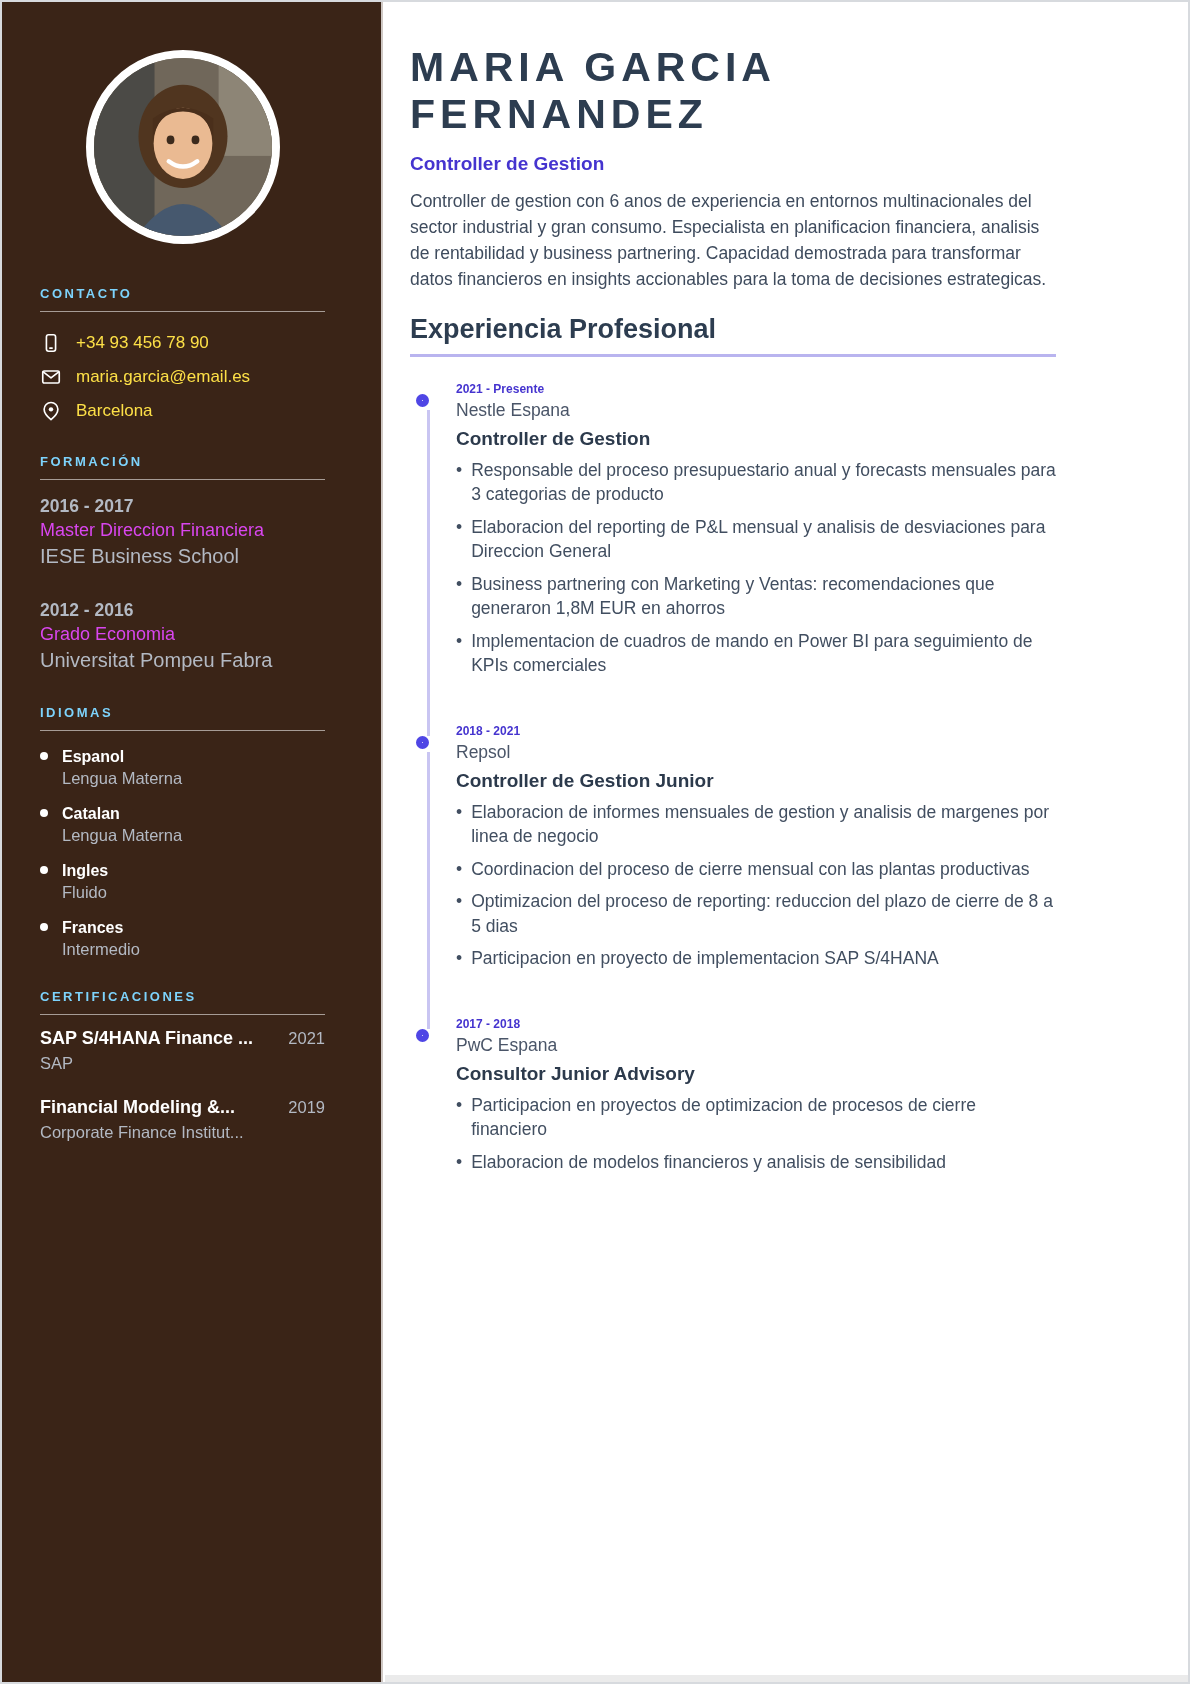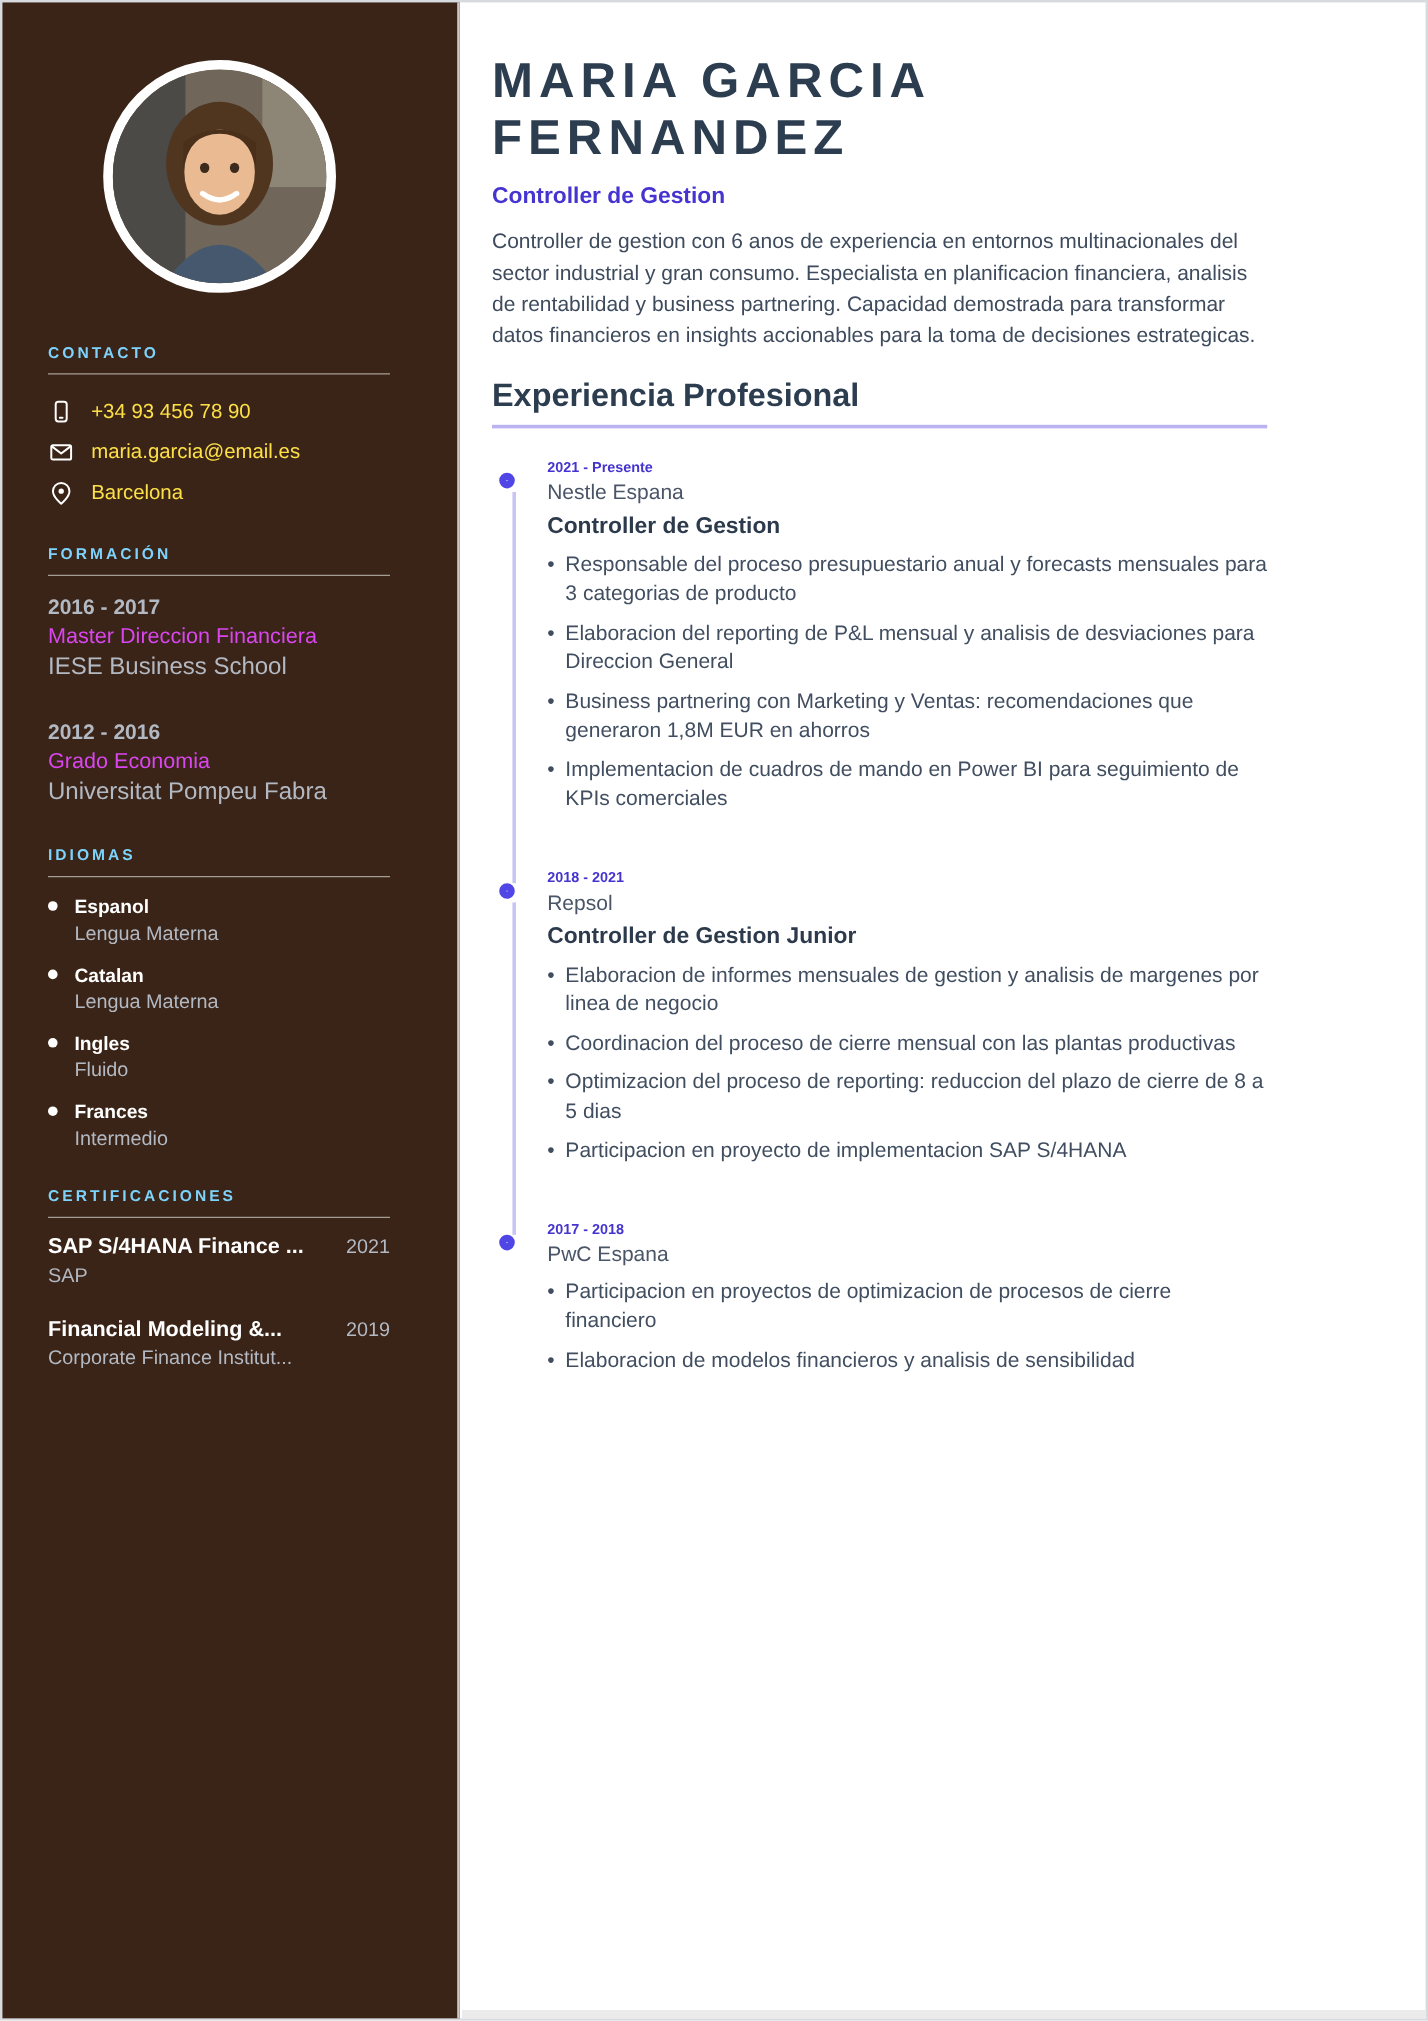--- a/index.html
+++ b/index.html
@@ -224,20 +224,21 @@
           <div class="bullet">Coordinacion del proceso de cierre mensual con las plantas productivas</div>
           <div class="bullet">Optimizacion del proceso de reporting: reduccion del plazo de cierre de 8 a 5 dias</div>
           <div class="bullet">Participacion en proyecto de implementacion SAP S/4HANA</div>
         </div>
       </div>
 
       <div class="entry">
         <span class="marker"></span>
         <div class="entry-dates">2017 - 2018</div>
         <div class="entry-company">PwC Espana</div>
+        <div class="entry-role">Consultor Junior Advisory</div>
         <div class="bullets">
           <div class="bullet">Participacion en proyectos de optimizacion de procesos de cierre financiero</div>
           <div class="bullet">Elaboracion de modelos financieros y analisis de sensibilidad</div>
         </div>
       </div>
 
     </div>
   </main>
 
   <div class="bottom-strip"></div>

